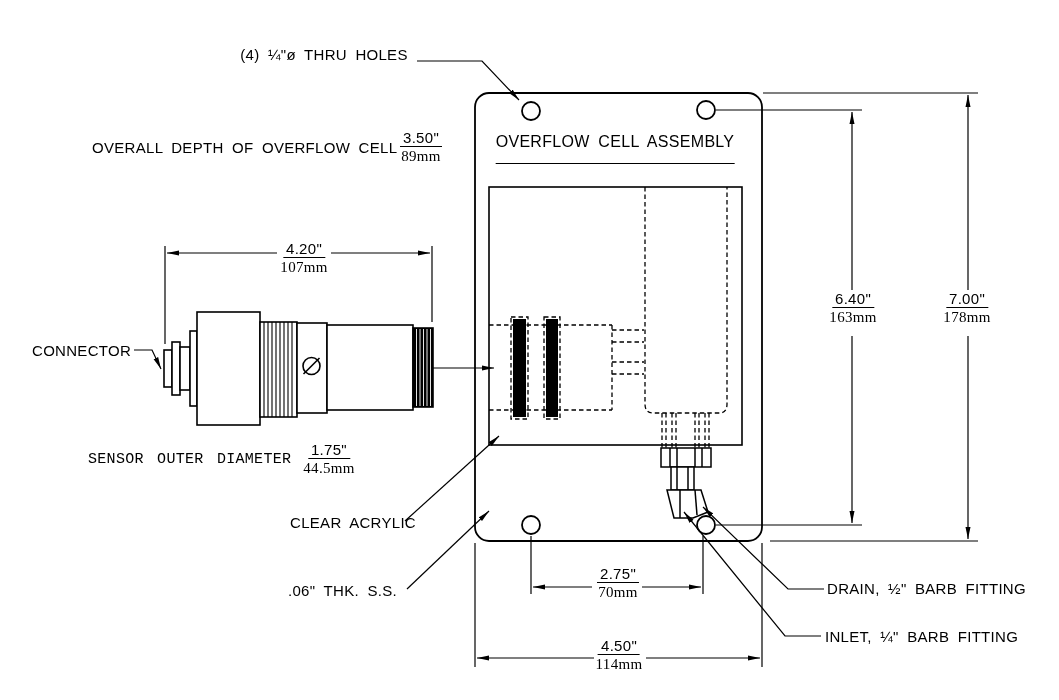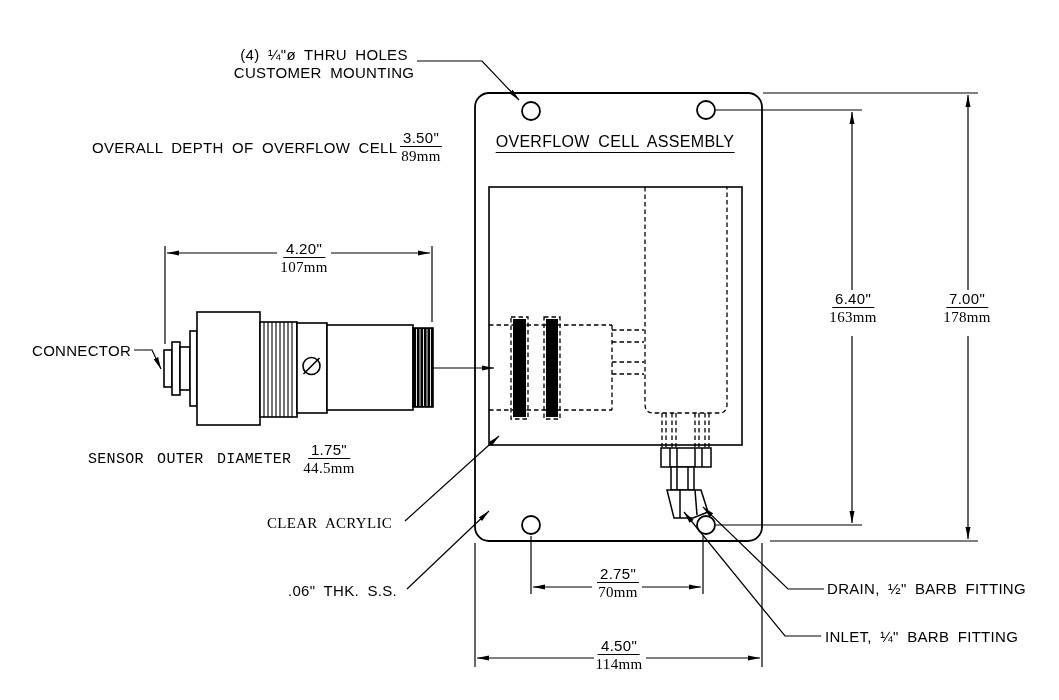--- a/index.html
+++ b/index.html
@@ -17,21 +17,21 @@
     font-size:15px;
     line-height:18px;
     letter-spacing:0.3px;
     word-spacing:4px;
     white-space:nowrap;
     color:#000;
   }
   .ctr{transform:translateX(-50%);text-align:center;}
   .title{
     border-bottom:1.7px solid #000;
-    padding-bottom:1px;
+    padding-bottom:12px;
     font-size:16px;
   }
   .frac{
     position:absolute;
     display:flex;flex-direction:column;align-items:center;
     font-size:15px;line-height:17px;letter-spacing:0.3px;
     transform:translateX(-50%);
     white-space:nowrap;
   }
   .frac .t{border-bottom:1.7px solid #000;padding:0 3px 0px;}
@@ -163,21 +163,20 @@
       <line x1="433" y1="368" x2="494" y2="368" marker-end="url(#ah)"></line>
       <line x1="405" y1="521" x2="499" y2="436" marker-end="url(#ah)"></line>
       <line x1="407" y1="589" x2="489" y2="511" marker-end="url(#ah)"></line>
       <polyline points="824,589 788,589 703,507" marker-end="url(#ah)"></polyline>
       <polyline points="821,636 785,636 684,512" marker-end="url(#ah)"></polyline>
     </g>
   </svg>
 
   <div class="lbl ctr" style="left:324px;top:46px;">
     <div>(4) ¼"ø THRU HOLES</div>
-    <div>CUSTOMER MOUNTING</div>
   </div>
 
   <div class="lbl" style="left:92px;top:139px;text-align:center;">OVERALL DEPTH OF OVERFLOW CELL</div>
   <div class="frac" style="left:421px;top:129px;">
     <span class="t">3.50"</span>
     <span class="b">89mm</span>
   </div>
 
   <div class="lbl ctr title" style="left:615px;top:133px;">OVERFLOW CELL ASSEMBLY</div>
 
@@ -187,21 +186,21 @@
   </div>
 
   <div class="lbl" style="left:32px;top:342px;">CONNECTOR</div>
 
   <div class="lbl" style="left:88px;top:451px;font-family:Liberation Mono, monospace;">SENSOR OUTER DIAMETER</div>
   <div class="frac" style="left:329px;top:441px;">
     <span class="t">1.75"</span>
     <span class="b">44.5mm</span>
   </div>
 
-  <div class="lbl" style="left:267px;top:514px;font-family:Liberation Serif, serif;">CLEAR ACRYLIC</div>
+  <div class="lbl" style="left:290px;top:514px;">CLEAR ACRYLIC</div>
 
   <div class="lbl" style="left:288px;top:582px;">.06" THK. S.S.</div>
 
   <div class="frac" style="left:618px;top:565px;">
     <span class="t">2.75"</span>
     <span class="b">70mm</span>
   </div>
 
   <div class="frac" style="left:619px;top:637px;">
     <span class="t">4.50"</span>

